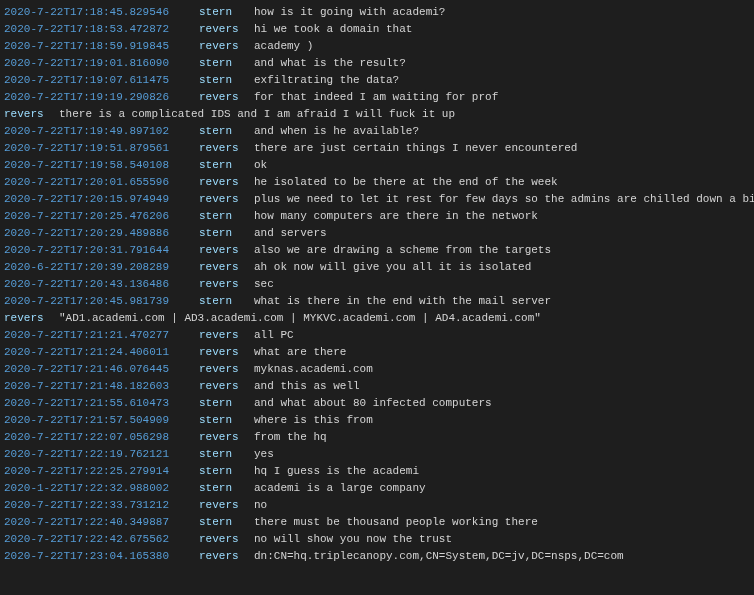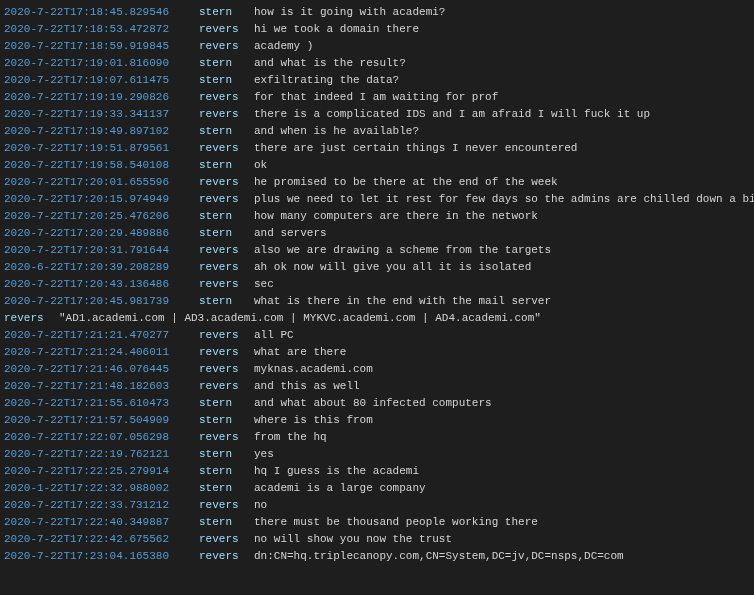--- a/index.html
+++ b/index.html
@@ -53,21 +53,21 @@
 
 <div class="chat-container">
 <div class="chat-row">
       <span class="timestamp">2020-7-22T17:18:45.829546</span>
       <span class="username stern">stern</span>
       <span class="message">how is it going with academi?</span>
     </div>
     <div class="chat-row">
       <span class="timestamp">2020-7-22T17:18:53.472872</span>
       <span class="username revers">revers</span>
-      <span class="message">hi we took a domain there</span>
+      <span class="message">hi we took a domain that</span>
     </div>
     <div class="chat-row">
       <span class="timestamp">2020-7-22T17:18:59.919845</span>
       <span class="username revers">revers</span>
       <span class="message">academy )</span>
     </div>
     <div class="chat-row">
       <span class="timestamp">2020-7-22T17:19:01.816090</span>
       <span class="username stern">stern</span>
       <span class="message">and what is the result?</span>
@@ -76,21 +76,20 @@
       <span class="timestamp">2020-7-22T17:19:07.611475</span>
       <span class="username stern">stern</span>
       <span class="message">exfiltrating the data?</span>
     </div>
     <div class="chat-row">
       <span class="timestamp">2020-7-22T17:19:19.290826</span>
       <span class="username revers">revers</span>
       <span class="message">for that indeed I am waiting for prof</span>
     </div>
     <div class="chat-row">
-      <span class="timestamp">2020-7-22T17:19:33.341137</span>
       <span class="username revers">revers</span>
       <span class="message">there is a complicated IDS and I am afraid I will fuck it up</span>
     </div>
     <div class="chat-row">
       <span class="timestamp">2020-7-22T17:19:49.897102</span>
       <span class="username stern">stern</span>
       <span class="message">and when is he available?</span>
     </div>
     <div class="chat-row">
       <span class="timestamp">2020-7-22T17:19:51.879561</span>
@@ -98,21 +97,21 @@
       <span class="message">there are just certain things I never encountered</span>
     </div>
     <div class="chat-row">
       <span class="timestamp">2020-7-22T17:19:58.540108</span>
       <span class="username stern">stern</span>
       <span class="message">ok</span>
     </div>
     <div class="chat-row">
       <span class="timestamp">2020-7-22T17:20:01.655596</span>
       <span class="username revers">revers</span>
-      <span class="message">he promised to be there at the end of the week</span>
+      <span class="message">he isolated to be there at the end of the week</span>
     </div>
     <div class="chat-row">
       <span class="timestamp">2020-7-22T17:20:15.974949</span>
       <span class="username revers">revers</span>
       <span class="message">plus we need to let it rest for few days so the admins are chilled down a bit</span>
     </div>
     <div class="chat-row">
       <span class="timestamp">2020-7-22T17:20:25.476206</span>
       <span class="username stern">stern</span>
       <span class="message">how many computers are there in the network</span>

